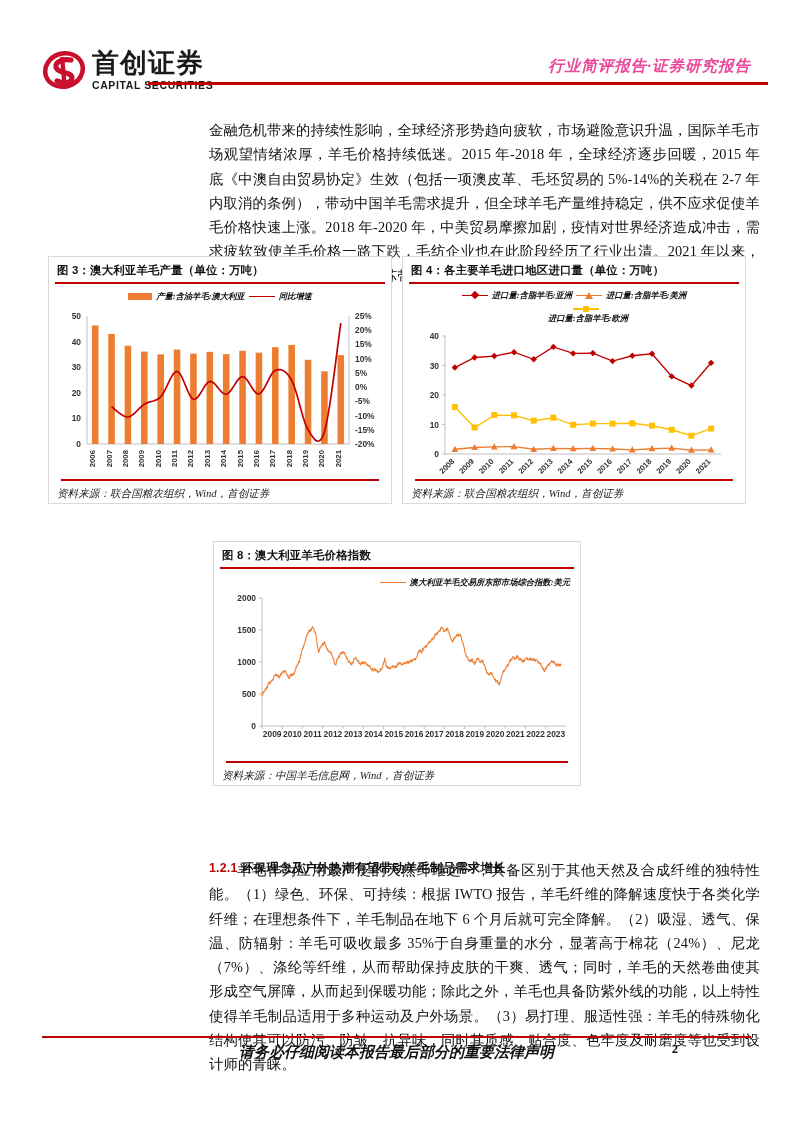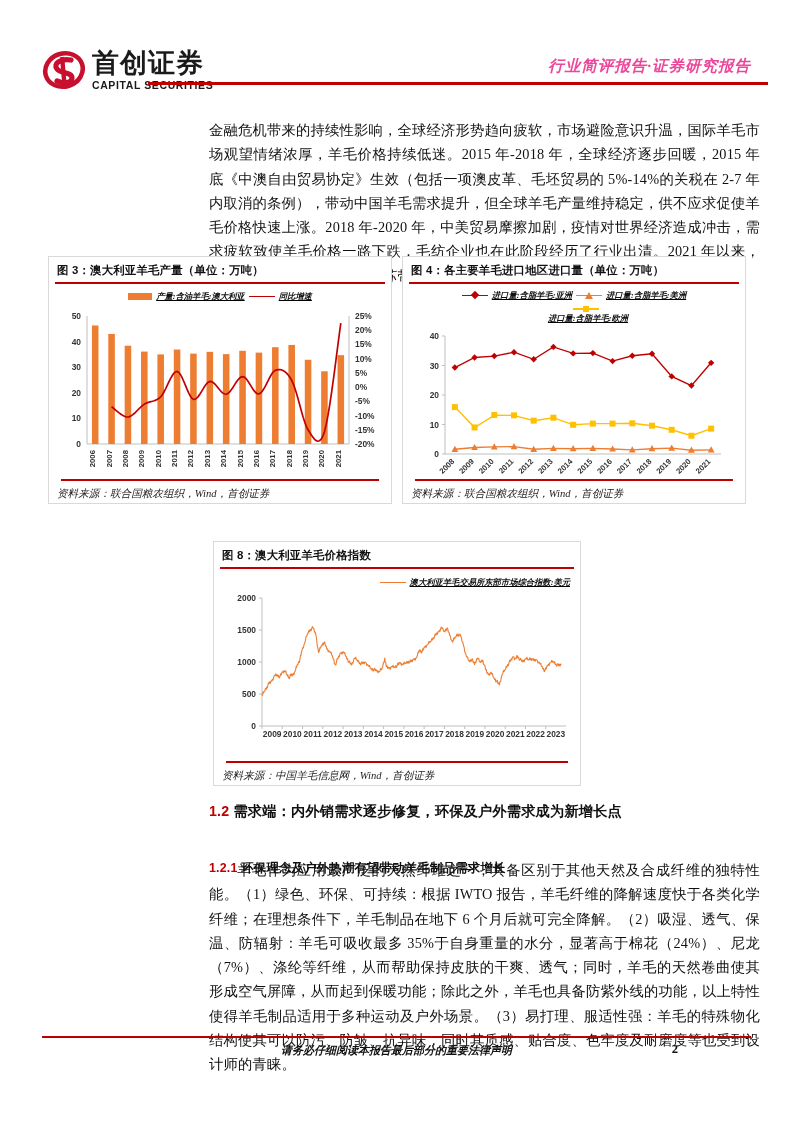--- a/index.html
+++ b/index.html
@@ -58,21 +58,21 @@
   }
   .fig-title-rule { height:1.6px; background:#c00000; margin:0 6px; }
   .fig-src {
     font-family:"Liberation Serif", serif;
     font-size:10.6px; font-style:italic; color:#222;
     padding:4px 0 0 8px;
   }
   .fig-src-rule { height:1.6px; background:#c00000; margin:0 6px; }
 
   
-  .legend { display:flex; flex-wrap:wrap; justify-content:center; gap:4px 4px; padding:7px 4px 2px 4px;text-decoration:underline; }
+  .legend { display:flex; flex-wrap:wrap; justify-content:center; gap:4px 4px; padding:7px 4px 2px 4px; }
   .lg-item { display:flex; align-items:center; font-family:"Liberation Serif", serif;
              font-size:8.3px; font-style:italic; font-weight:bold; color:#111; white-space:nowrap; }
   .lg-swatch-bar { width:24px; height:7px; background:#ED7D31; margin-right:4px; }
   .lg-swatch-line { width:26px; height:0; border-top:1.6px solid #C00000; margin-right:4px; position:relative; }
   .lg-line-dia { width:26px; height:8px; margin-right:4px; position:relative; }
   .lg-line-dia .ln { position:absolute; top:3.5px; left:0; width:26px; height:1.6px; }
   .lg-line-dia .mk { position:absolute; top:1px; left:10px; width:6px; height:6px; }
 
   .plot { position:relative; }
   svg { display:block; }
@@ -92,21 +92,21 @@
     font-family:"Liberation Sans", sans-serif;
     font-size:12.4px; font-weight:bold; color:#C00000;
     letter-spacing:0.2px;
   }
   .h3 .htext { color:#111; }
 
   
   .footer-rule { position:absolute; left:42px; top:1036px; width:709px; height:2px; background:#C00000; }
   .footer-text {
     position:absolute; left:0; top:1043px; width:793px; text-align:center;
-    font-family:"Liberation Serif", serif; font-size:11px;
+    font-family:"Liberation Serif", serif; font-size:15px;
     font-weight:bold; font-style:italic; color:#111;
   }
   .footer-page {
     position:absolute; right:42px; top:1042px;
     font-family:"Liberation Serif", serif; font-size:12.6px; font-weight:bold; color:#111;
   }
 </style>
 </head>
 <body>
 
@@ -391,24 +391,20 @@
             <text x="341.8666666666667" y="147" text-anchor="middle" class="axlbl">2023</text>
             <line x1="331.73333333333335" y1="136" x2="331.73333333333335" y2="139" stroke="#bfbfbf" stroke-width="1"></line>
           </g>
       </svg>
     </div>
 
     <div class="fig-src-rule" style="position:absolute; left:6px; right:6px; bottom:22px;"></div>
     <div class="fig-src" style="position:absolute; left:0; bottom:2px;">资料来源：中国羊毛信息网，Wind，首创证券</div>
   </div>
 
-  <div class="h2" style="left:209px; top:802px;">
-    <span>1.2</span>
-    <span class="htext">需求端：内外销需求逐步修复，环保及户外需求成为新增长点</span>
-  </div>
 
   <div class="h3" style="left:209px; top:860px;">
     <span>1.2.1</span>
     <span class="htext">环保理念及户外热潮有望带动羊毛制品需求增长</span>
   </div>
 
   <div class="para" style="left:209px; top:858px; width:551px; text-indent:28px;">羊毛作为应用最广泛的天然纤维之一，具备区别于其他天然及合成纤维的独特性能。<b>（1）绿色、环保、可持续：</b>根据 IWTO 报告，羊毛纤维的降解速度快于各类化学纤维；在理想条件下，羊毛制品在地下 6 个月后就可完全降解。<b>（2）吸湿、透气、保温、防辐射：</b>羊毛可吸收最多 35%于自身重量的水分，显著高于棉花（24%）、尼龙（7%）、涤纶等纤维，从而帮助保持皮肤的干爽、透气；同时，羊毛的天然卷曲使其形成空气屏障，从而起到保暖功能；除此之外，羊毛也具备防紫外线的功能，以上特性使得羊毛制品适用于多种运动及户外场景。<b>（3）易打理、服适性强：</b>羊毛的特殊物化结构使其可以防污、防皱、抗异味，同时其质感、贴合度、色牢度及耐磨度等也受到设计师的青睐。</div>
 
   <div class="footer-rule"></div>
   <div class="footer-text">请务必仔细阅读本报告最后部分的重要法律声明</div>

